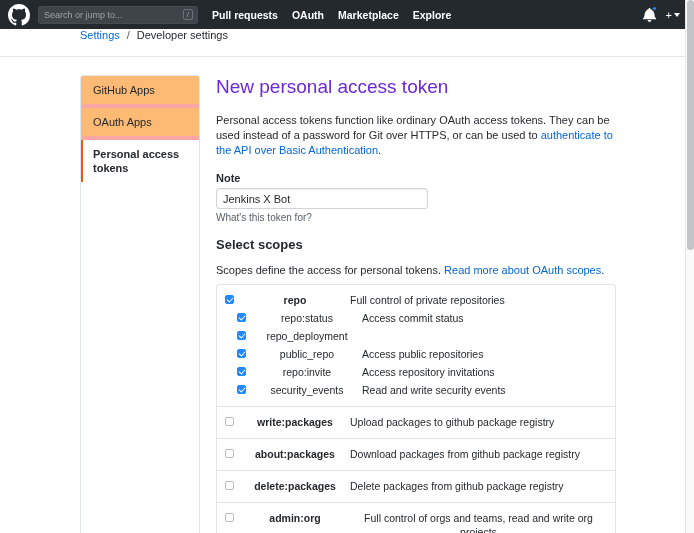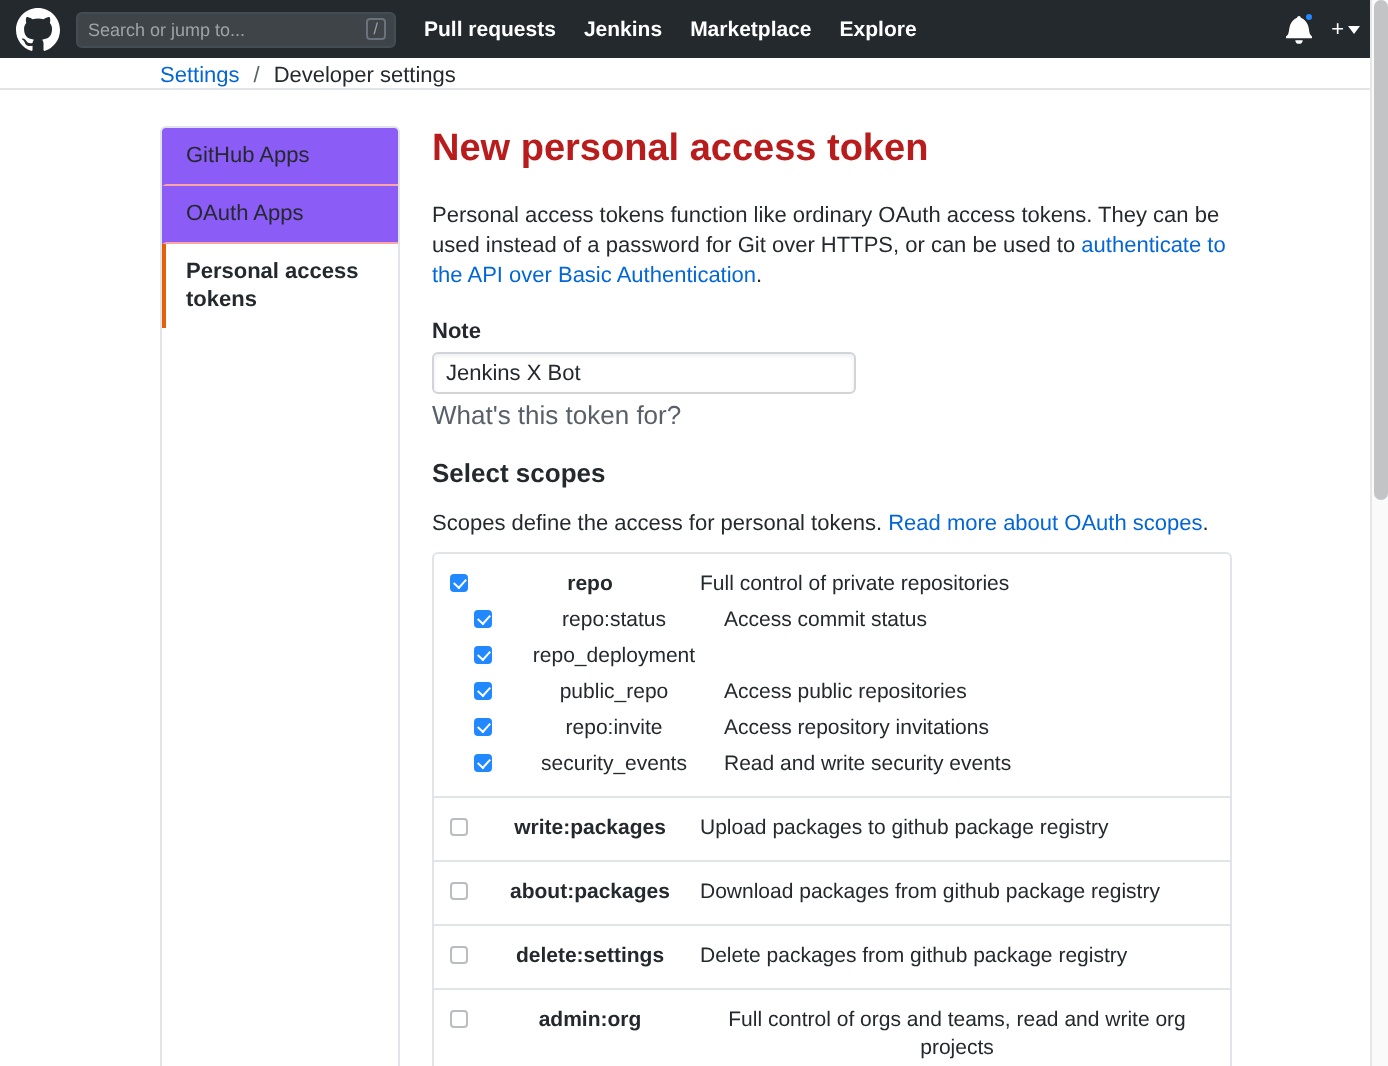--- a/index.html
+++ b/index.html
@@ -83,24 +83,24 @@
   .caret-down {
     width: 0; height: 0;
     border-left: 3px solid transparent;
     border-right: 3px solid transparent;
     border-top: 4px solid #fff;
     display: inline-block;
   }
 
   
   .subnav {
-    height: 16px;
+    height: 28px;
     border-bottom: 1px solid #e1e4e8;
     display: flex;
-    align-items: flex-end;
+    align-items: flex-start;
     padding-left: 80px;
     gap: 0;
     font-size: 11px;
   }
   .subnav .crumb-link { color: #0366d6; text-decoration: none; }
   .subnav .crumb-sep { color: #586069; margin: 0 7px; }
   .subnav .crumb-current { color: #24292e; }
 
   
   .page {
@@ -117,40 +117,40 @@
     border-radius: 3px;
     background: #fff;
     overflow: hidden;
   }
   .side-item {
     display: block;
     padding: 7px 10px;
     font-size: 11px;
     color: #24292e;
     text-decoration: none;
-    border-bottom: 1px solid #fca5a5;
+    border-bottom: 4px solid #fca5a5;
     border-left: 2px solid transparent;
-    background: #8b5cf6;
+    background: #fdba74;
     line-height: 14px;
   }
   .side-item:last-child { border-bottom: 0; }
   .side-item.selected {
     font-weight: bold;
     border-left: 2px solid #e36209;
     background: #fff;
   }
 
   
   .main { width: 430px; }
   h1.title {
     font-size: 19px;
-    font-weight: bold;
+    font-weight: normal;
     margin: 0 0 14px 0;
     padding-bottom: 0;
-    color: #b91c1c;
+    color: #6d28d9;
     line-height: 24px;
   }
   .intro {
     font-size: 11px;
     line-height: 15px;
     color: #24292e;
     margin-bottom: 14px;
     max-width: 400px;
   }
   .intro a { color: #0366d6; text-decoration: none; }
@@ -167,21 +167,21 @@
     border: 1px solid #d1d5da;
     border-radius: 3px;
     padding: 0 6px;
     font-size: 11px;
     font-family: "Liberation Sans", sans-serif;
     color: #24292e;
     outline: none;
     box-shadow: inset 0 1px 2px rgba(27,31,35,0.075);
   }
   .help-text {
-    font-size: 13px;
+    font-size: 10px;
     color: #586069;
     margin-top: 3px;
     margin-bottom: 14px;
   }
 
   h2.section-title {
     font-size: 13px;
     font-weight: bold;
     margin: 0 0 12px 0;
     color: #24292e;
@@ -279,21 +279,21 @@
     </svg>
   </span>
 
   <div class="search-box">
     <input type="text" placeholder="Search or jump to..." style="">
     <span class="slash-key">/</span>
   </div>
 
   <div class="nav-links">
     <a href="#">Pull requests</a>
-    <a href="#">Jenkins</a>
+    <a href="#">OAuth</a>
     <a href="#">Marketplace</a>
     <a href="#">Explore</a>
   </div>
 
   <div class="header-right">
     <span class="bell">
       <svg width="13" height="15" viewBox="0 0 14 16" aria-hidden="true">
         <path fill="#ffffff" d="M14 12v1H0v-1l.73-.58c.77-.77.81-2.55 1.19-4.42C2.69 3.23 6 2 6
         2c0-.55.45-1 1-1s1 .45 1 1c0 0 3.39 1.23 4.16 5 .38 1.88.42 3.66 1.19 4.42l.66.58H14zm-7 4c1.11 0
         2-.89 2-2H5c0 1.11.89 2 2 2z"></path>
@@ -380,21 +380,21 @@
         <div class="scope-group">
           <div class="scope-row parent">
             <span class="cb"></span>
             <span class="scope-name">about:packages</span>
             <span class="scope-desc">Download packages from github package registry</span>
           </div>
         </div>
         <div class="scope-group">
           <div class="scope-row parent">
             <span class="cb"></span>
-            <span class="scope-name">delete:settings</span>
+            <span class="scope-name">delete:packages</span>
             <span class="scope-desc">Delete packages from github package registry</span>
           </div>
         </div>
         <div class="scope-group">
           <div class="scope-row parent">
             <span class="cb"></span>
             <span class="scope-name">admin:org</span>
             <span class="scope-desc">Full control of orgs and teams, read and write org projects</span>
           </div>
         </div>

